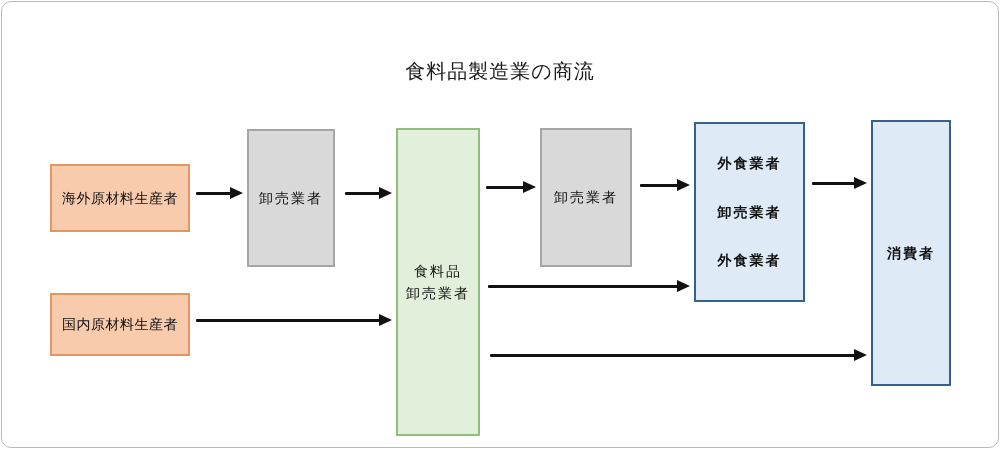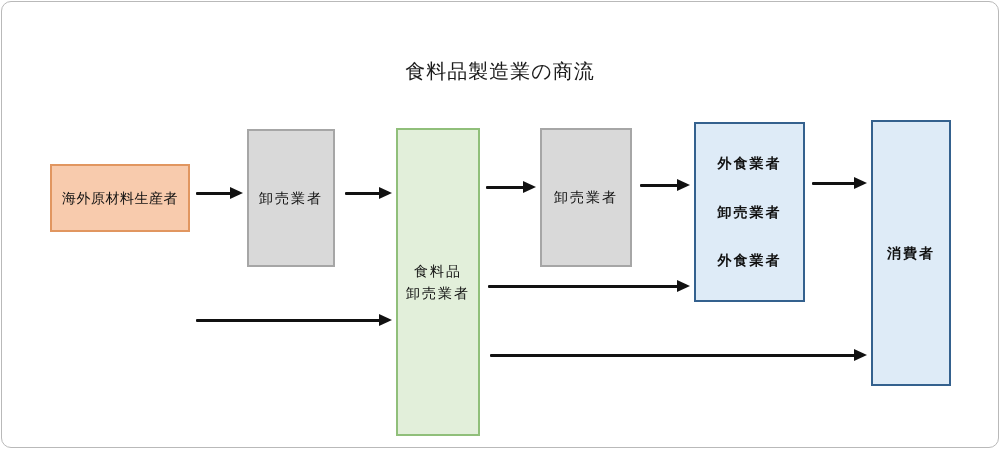--- a/index.html
+++ b/index.html
@@ -60,20 +60,23 @@
 
 <div class="canvas">
   <div class="frame"></div>
 
   <div class="title">食料品製造業の商流</div>
 
   <div class="node orange" id="node-overseas">
     <span>海外原材料生産者</span>
   </div>
 
+  <div class="node orange" id="node-domestic">
+    <span>国内原材料生産者</span>
+  </div>
 
   <div class="node gray" id="node-wholesaler1">
     <span>卸売業者</span>
   </div>
 
   <div class="node green" id="node-manufacturer">
     <span>食料品</span>
     <span>卸売業者</span>
   </div>
 

